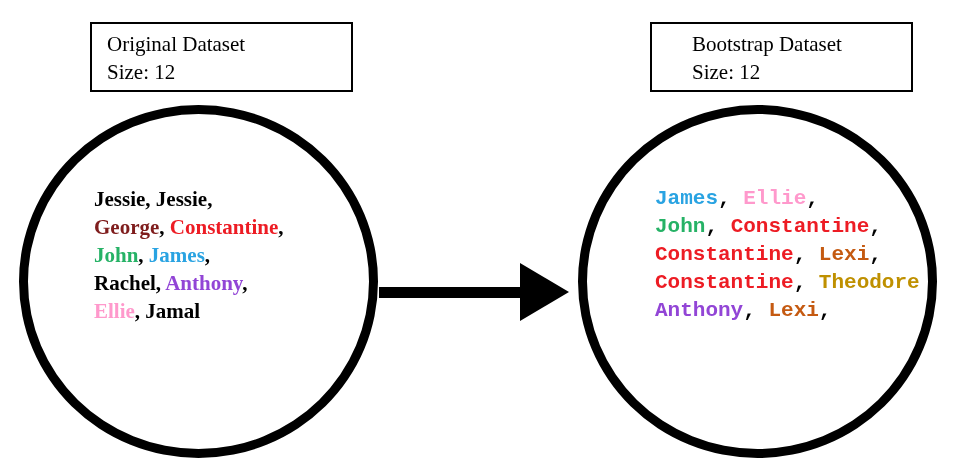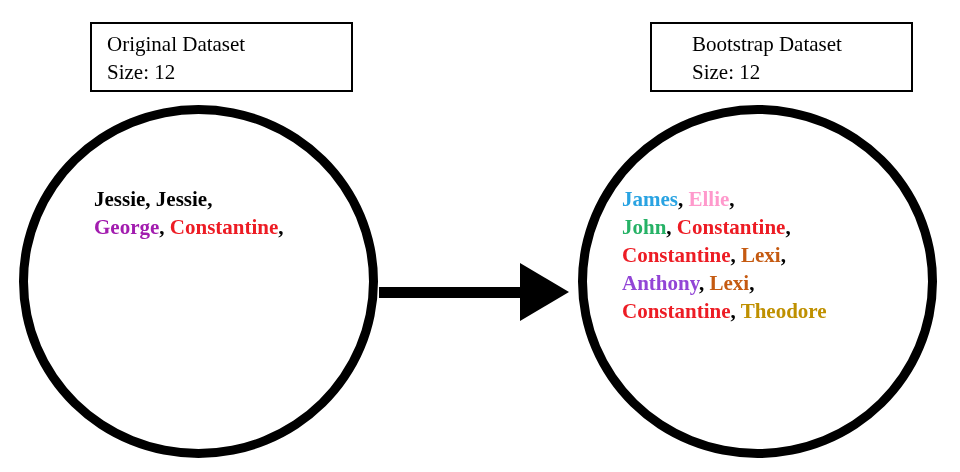--- a/index.html
+++ b/index.html
@@ -41,21 +41,21 @@
   .names {
     position: absolute;
     top: 185px;
     font-size: 21px;
     font-weight: bold;
     line-height: 28px;
     white-space: nowrap;
     color: #000000;
   }
   .names.left  { left: 94px; }
-  .names.right { left: 622px; }
+  .names.right { left: 655px; font-family: Liberation Mono, monospace; }
   .sep { color: #000000; }
   .arrow {
     position: absolute;
     left: 379px;
     top: 262px;
     width: 191px;
     height: 60px;
   }
 </style>
 </head>
@@ -71,28 +71,31 @@
   <div class="label-box right">
     <div>Bootstrap Dataset</div>
     <div>Size: 12</div>
   </div>
 
   <div class="circle left"></div>
   <div class="circle right"></div>
 
   <div class="names left">
       <div><span style="color: rgb(0, 0, 0);">Jessie</span><span class="sep">, </span><span style="color: rgb(0, 0, 0);">Jessie</span><span class="sep">,</span></div>
-      <div><span style="color: #a21caf;">George</span><span class="sep">, </span><span style="color: rgb(237, 28, 36);">Constantine</span><span class="sep">,</span></div>
+      <div><span style="color: #7f1d1d;">George</span><span class="sep">, </span><span style="color: rgb(237, 28, 36);">Constantine</span><span class="sep">,</span></div>
+      <div><span style="color: rgb(38, 178, 102);">John</span><span class="sep">, </span><span style="color: rgb(41, 163, 226);">James</span><span class="sep">,</span></div>
+      <div><span style="color: rgb(0, 0, 0);">Rachel</span><span class="sep">, </span><span style="color: rgb(146, 69, 214);">Anthony</span><span class="sep">,</span></div>
+      <div><span style="color: rgb(255, 153, 204);">Ellie</span><span class="sep">, </span><span style="color: rgb(0, 0, 0);">Jamal</span></div>
     </div>
   <div class="names right">
       <div><span style="color: rgb(41, 163, 226);">James</span><span class="sep">, </span><span style="color: rgb(255, 153, 204);">Ellie</span><span class="sep">,</span></div>
       <div><span style="color: rgb(38, 178, 102);">John</span><span class="sep">, </span><span style="color: rgb(237, 28, 36);">Constantine</span><span class="sep">,</span></div>
       <div><span style="color: rgb(237, 28, 36);">Constantine</span><span class="sep">, </span><span style="color: rgb(197, 90, 17);">Lexi</span><span class="sep">,</span></div>
+      <div><span style="color: rgb(237, 28, 36);">Constantine</span><span class="sep">, </span><span style="color: rgb(191, 144, 0);">Theodore</span></div>
       <div><span style="color: rgb(146, 69, 214);">Anthony</span><span class="sep">, </span><span style="color: rgb(197, 90, 17);">Lexi</span><span class="sep">,</span></div>
-      <div><span style="color: rgb(237, 28, 36);">Constantine</span><span class="sep">, </span><span style="color: rgb(191, 144, 0);">Theodore</span></div>
     </div>
 
   <svg class="arrow" viewBox="0 0 191 60" xmlns="http://www.w3.org/2000/svg" aria-hidden="true">
     <rect x="0" y="25" width="142" height="11" fill="#000000"></rect>
     <polygon points="141,1 141,59 190,30" fill="#000000"></polygon>
   </svg>
 
 </div>
 
 </body></html>

